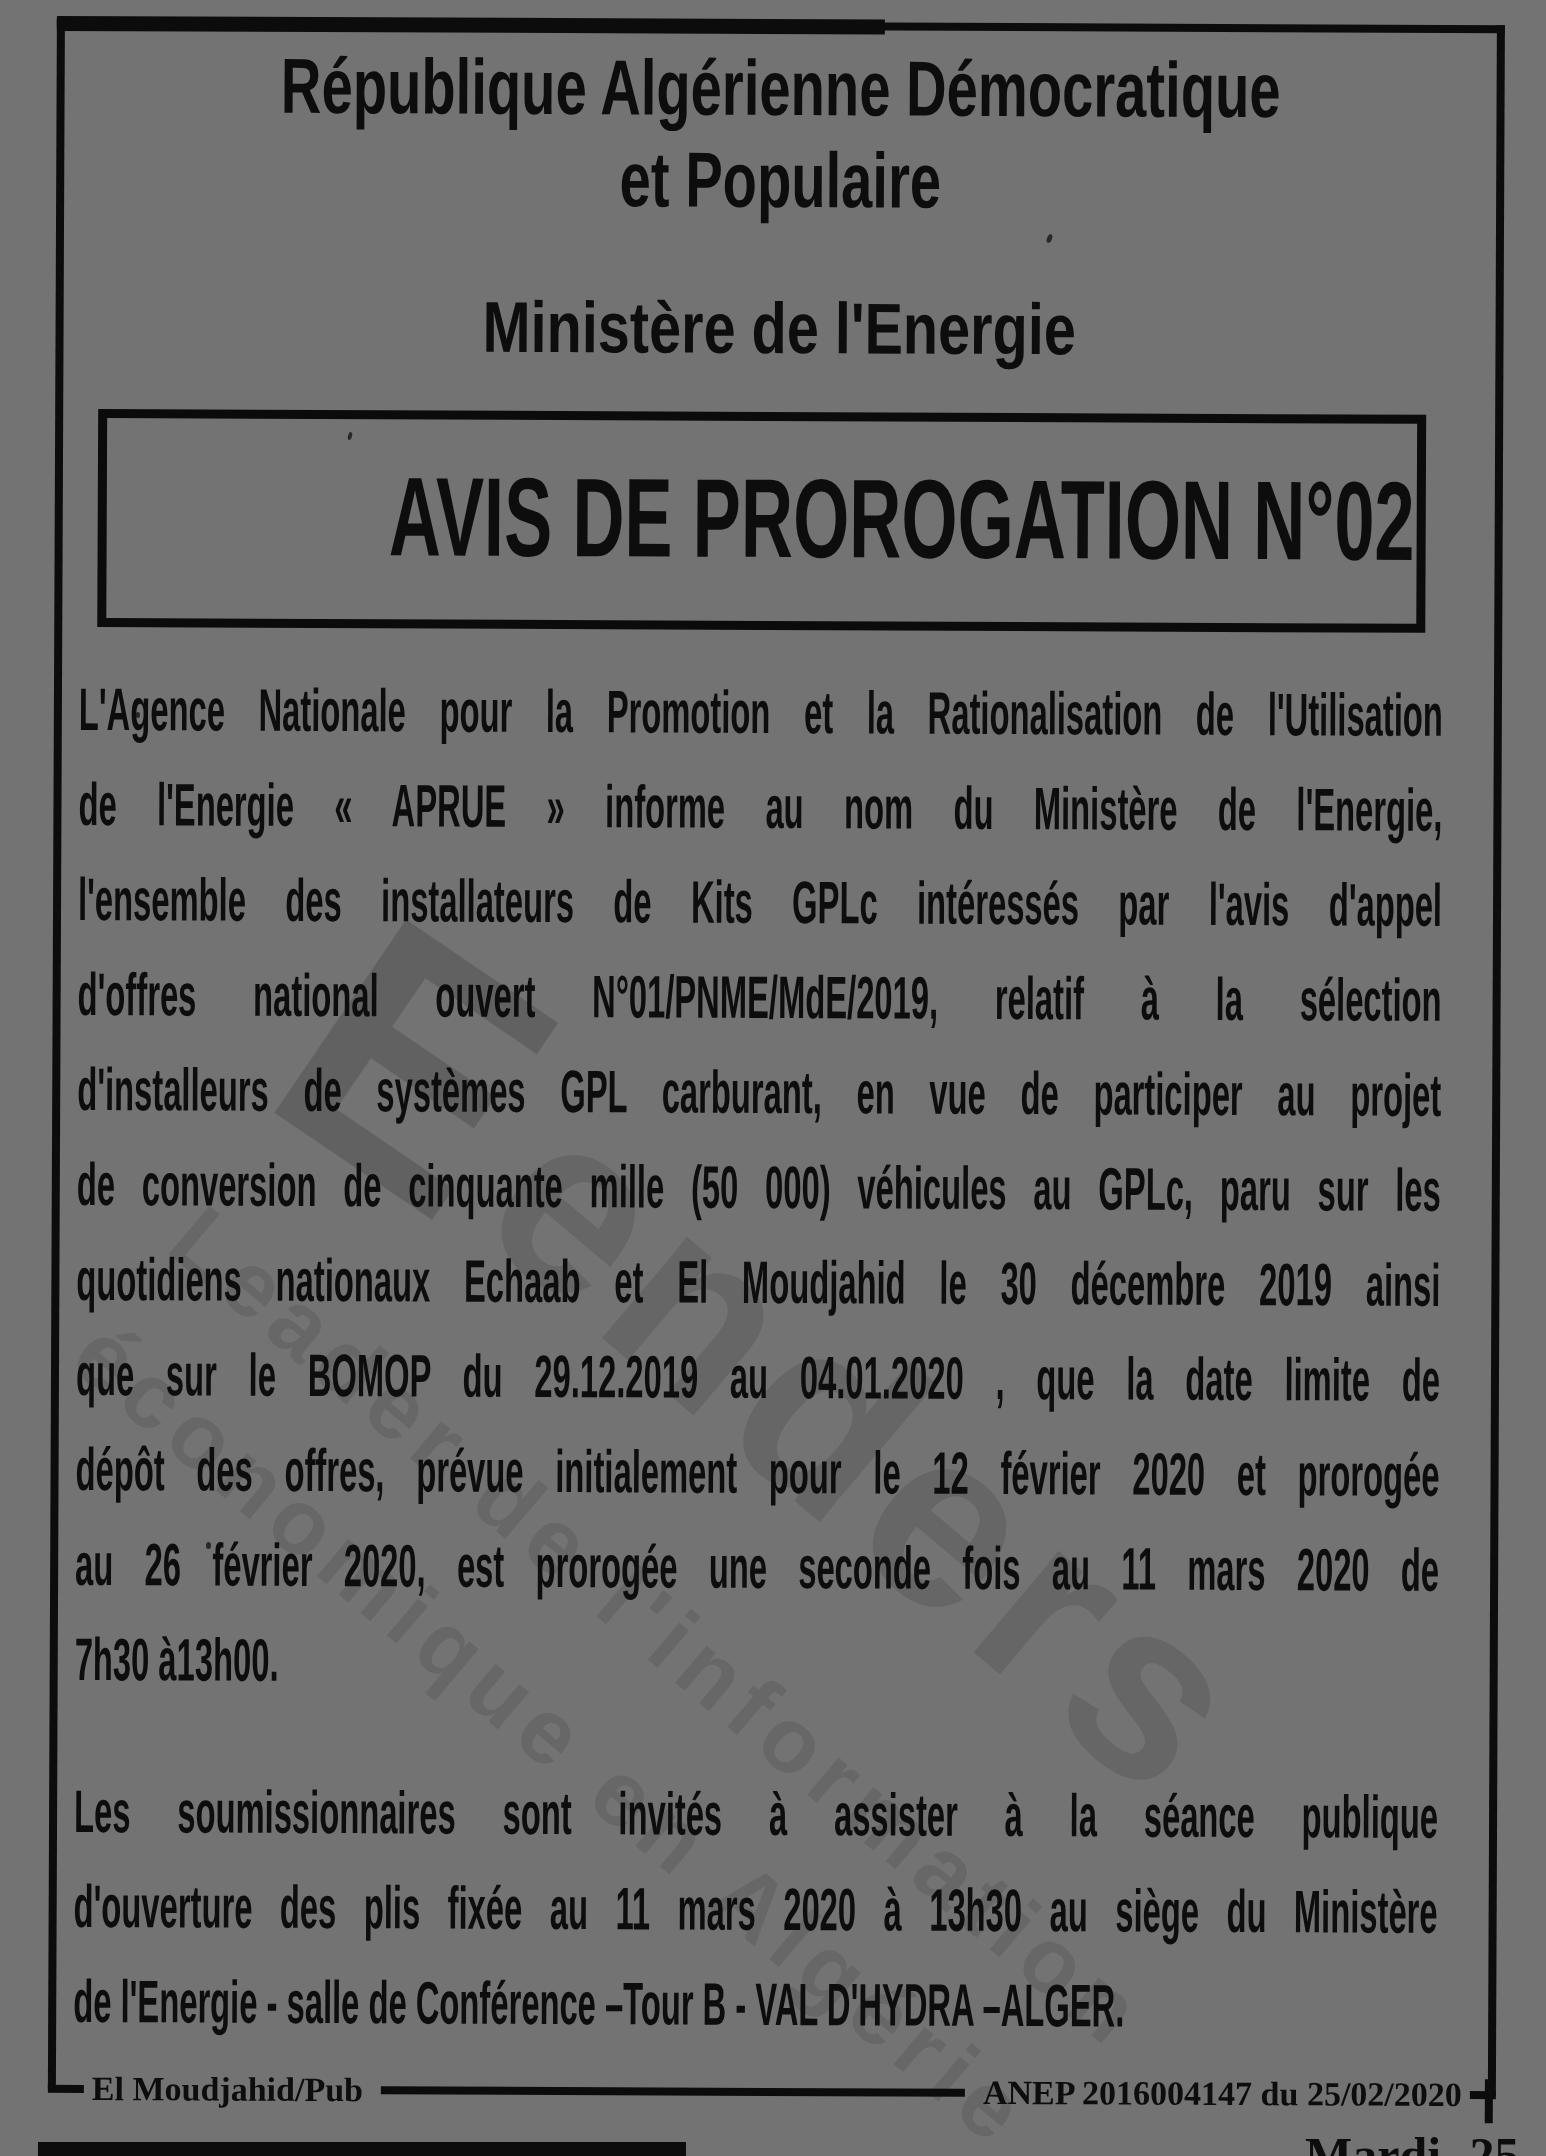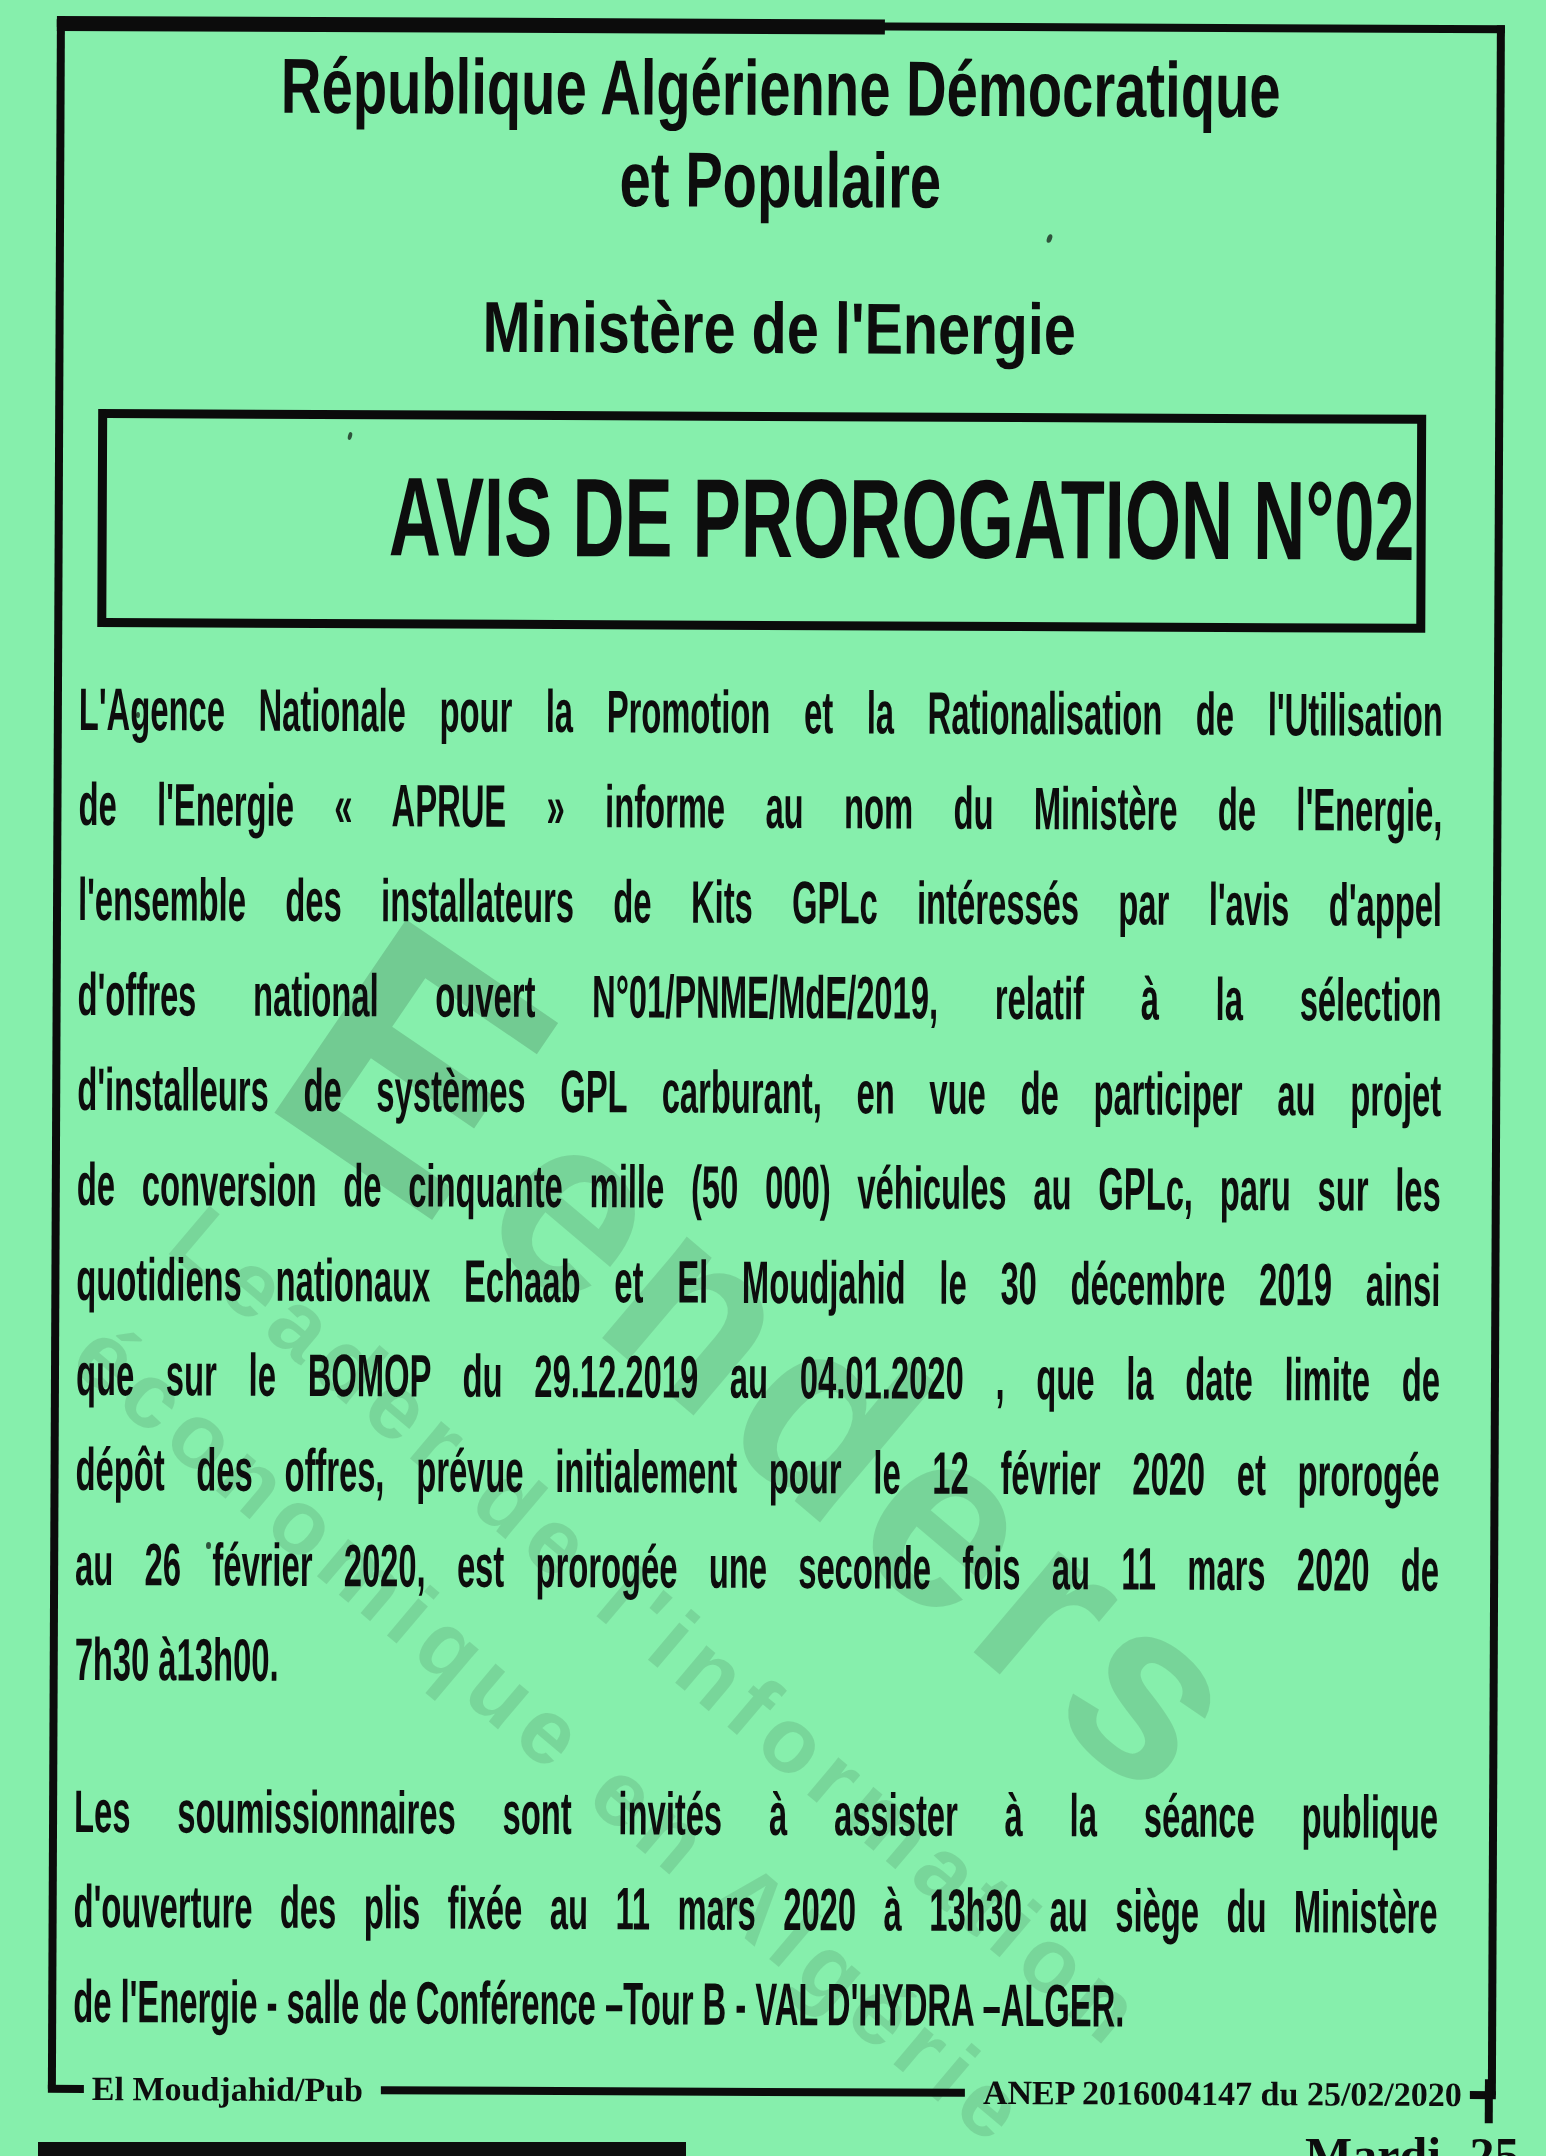--- a/index.html
+++ b/index.html
@@ -1,18 +1,18 @@
 <!DOCTYPE html>
 <html><head>
 <meta charset="utf-8">
 <style>
   html,body{margin:0;padding:0;background:#ffffff;}
   .sheet{
     position:relative;width:1546px;height:2156px;overflow:hidden;
-    background:#86efac;color:#0d0d0d;
+    background:#737373;color:#0d0d0d;
     font-family:"Liberation Sans","DejaVu Sans",sans-serif;
     text-decoration:underline;
   }
   .tilt{position:absolute;inset:0;transform:rotate(0.25deg);transform-origin:50% 0;}
   
   .frame{
     position:absolute;left:57px;top:22px;width:1448px;height:2070px;
     border:8px solid #0c0c0c;border-bottom:none;box-sizing:border-box;
   }
   .topbar-thick{position:absolute;left:57px;top:19px;width:828px;height:15px;background:#0c0c0c;}

